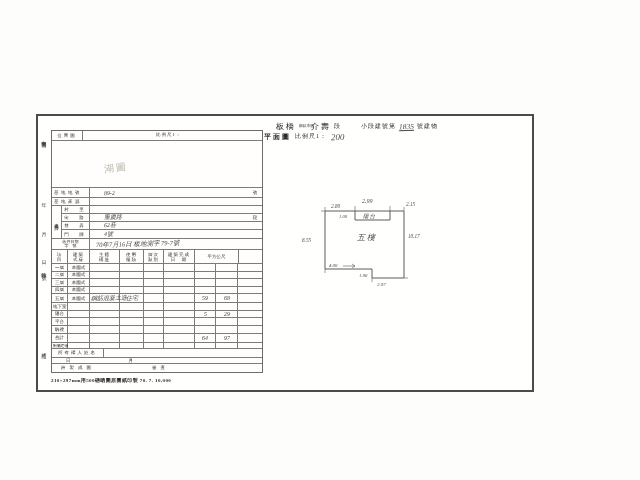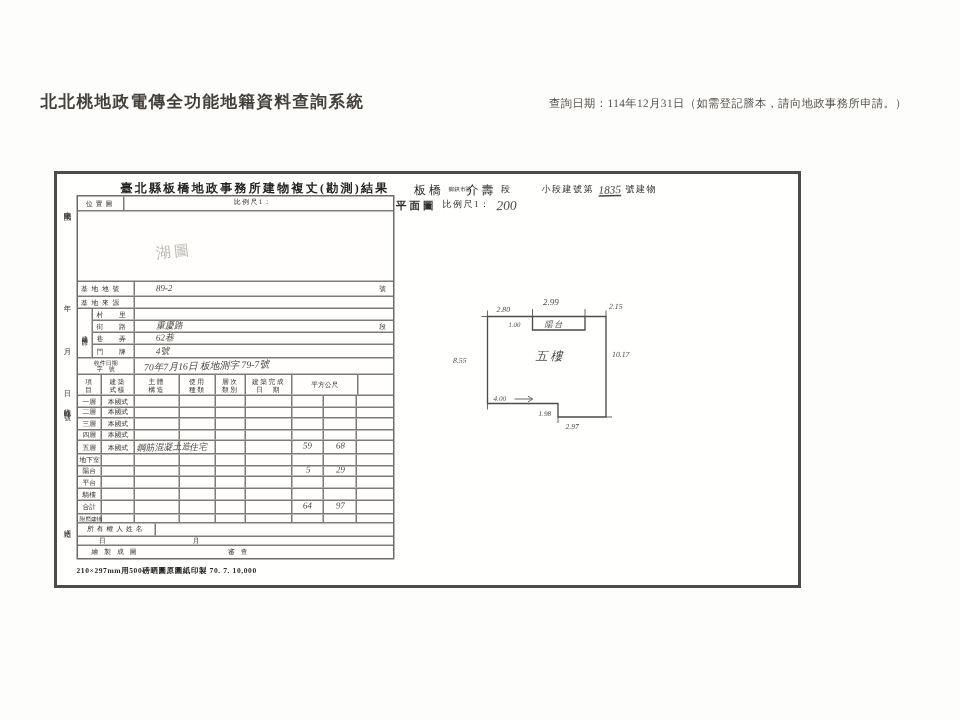--- a/index.html
+++ b/index.html
@@ -47,26 +47,23 @@
   .ph2 .plan-lb{font-size:7px;font-weight:bold;letter-spacing:2px;}
   .ph2 .scale-lb{font-size:6px;letter-spacing:1px;}
   svg text{font-family:"Liberation Serif","DejaVu Serif",serif;}
   .ann{font-style:italic;fill:#4c4944;}
 </style>
 </head>
 <body>
 
 <div id="screen">
 
-  <div class="abs sys-title">北北桃地政電傳全功能地籍資料查詢系統</div>
-  <div class="abs qdate">查詢日期：114年12月31日（如需登記謄本，請向地政事務所申請。）</div>
 
   <div class="abs sheet">
 
-    <div class="abs form-title">臺北縣板橋地政事務所建物複丈(勘測)結果</div>
 
     <div class="abs vmar" style="top:20px">中華民國</div>
     <div class="abs vmar" style="top:82px">年</div>
     <div class="abs vmar" style="top:112px">月</div>
     <div class="abs vmar" style="top:140px">日</div>
     <div class="abs vmar" style="top:152px">時收件號</div>
     <div class="abs vmar" style="top:232px">繕造</div>
 
     <div class="abs ftable">
 

